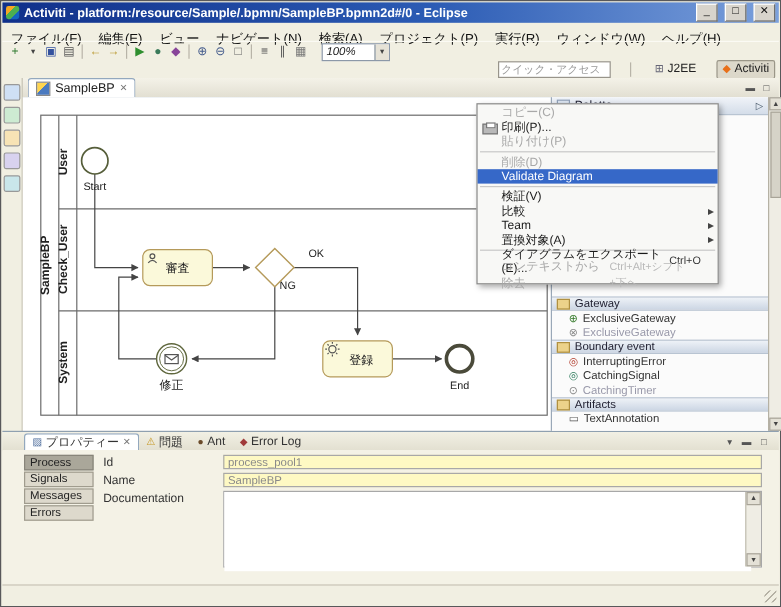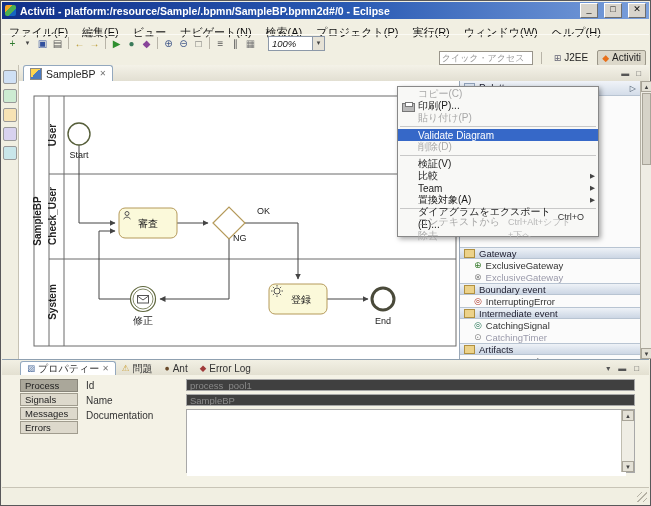--- a/index.html
+++ b/index.html
@@ -16,21 +16,21 @@
   .menubar{position:absolute;left:1px;top:24px;right:1px;height:15px;display:flex;align-items:center;font-size:11px;color:#111;}
   .menu-item{padding:0 7px;height:100%;display:flex;align-items:center;}
 
   
   .toolbar{position:absolute;left:1px;top:33px;right:1px;height:16px;display:flex;align-items:center;padding-left:3px;border-top:1px solid #fbfaf4;}
   .tbico{width:15px;height:14px;display:flex;align-items:center;justify-content:center;font-size:10px;}
   .tbsep{width:1px;height:12px;background:#b8b4a8;margin:0 3px;}
   .zoom-combo{margin-left:10px;width:52px;height:13px;background:#fff;border:1px solid #8c98a8;display:flex;align-items:center;font-size:9.5px;padding-left:3px;color:#222;font-style:italic;}
   .zoom-arrow{margin-left:auto;width:11px;height:100%;background:#e6e2d6;border-left:1px solid #8c98a8;font-size:7px;display:flex;align-items:center;justify-content:center;color:#444;}
 
-  .row2{position:absolute;left:1px;top:49px;right:4px;height:15px;display:flex;justify-content:flex-end;align-items:center;gap:5px;}
+  .row2{position:absolute;left:1px;top:49px;right:4px;height:15px;display:flex;justify-content:flex-end;align-items:center;gap:13px;}
   .quick-access{width:88px;height:12px;border:1px solid #98948a;background:#fff;font-size:9px;color:#666;padding:0 2px;box-sizing:content-box;}
   .quick-access::placeholder{color:#999;font-size:9px;}
   .persp{display:flex;align-items:center;gap:3px;font-size:10px;padding:0 4px;height:14px;color:#222;}
   .persp.active{background:#dcd8ca;border:1px solid #9a9688;border-radius:2px;}
   .pico{font-size:9px;}
 
   
   .editor-tabs{position:absolute;left:18px;top:64px;right:1px;height:16px;background:linear-gradient(#f4f2e8,#e2dfd2);border-bottom:1px solid #9fb0c0;display:flex;align-items:flex-end;}
   .etab{display:flex;align-items:center;gap:4px;padding:0 6px;background:#fff;border:1px solid #93a8be;border-bottom:none;border-radius:3px 3px 0 0;font-size:10.5px;height:15px;margin-left:4px;color:#222;}
   .etab-ico{width:10px;height:10px;background:linear-gradient(135deg,#ffd54f 0 45%,#4a7ac0 45% 100%);border:1px solid #888;}
@@ -83,21 +83,21 @@
   .ptab.sel{background:#fff;border:1px solid #93a8be;border-bottom:1px solid #fff;border-radius:3px 3px 0 0;box-sizing:border-box;}
   .pt-ico{font-size:8.5px;line-height:9px;}
   .props-icons{position:absolute;right:8px;top:3px;display:flex;gap:4px;}
   .props-body{position:absolute;left:0;top:16px;right:0;bottom:0;background:#f4f2e6;}
   .props-side{position:absolute;left:18px;top:4px;width:58px;}
   .stab{height:13px;margin-bottom:1px;background:#ddd9cc;border:1px solid #a09c8e;font-size:9.5px;display:flex;align-items:center;padding-left:4px;color:#222;box-sizing:border-box;}
   .stab.sel{background:#aaa79a;border-color:#88857a;}
   .props-form{position:absolute;left:84px;top:4px;right:14px;bottom:6px;font-size:10px;color:#333;text-decoration:underline;}
   .flabel{position:absolute;left:0;}
   .fwrap{position:absolute;left:100px;right:0;}
-  .field{width:100%;height:12px;border:1px solid #a8a8a8;background:#404040;font-size:9.5px;color:#8a8a8a;padding:0 3px;box-sizing:border-box;font-family:"Liberation Sans","DejaVu Sans",sans-serif;}
+  .field{width:100%;height:12px;border:1px solid #a8a8a8;background:#fef9c3;font-size:9.5px;color:#8a8a8a;padding:0 3px;box-sizing:border-box;font-family:"Liberation Sans","DejaVu Sans",sans-serif;}
   .ta-wrap{position:absolute;left:100px;right:0;top:30px;height:62px;border:1px solid #a8a8a8;background:#fff;}
   .ta-wrap textarea{position:absolute;left:0;top:0;width:calc(100% - 12px);height:100%;border:none;resize:none;outline:none;font-family:"Liberation Sans","DejaVu Sans",sans-serif;font-size:10px;}
   .ta-sb{position:absolute;top:0;right:0;bottom:0;width:12px;background:#efede4;border-left:1px solid #c0bdb0;}
 
   
   .status{position:absolute;left:1px;right:1px;bottom:1px;height:16px;border-top:1px solid #c8c4b6;background:#f1efe2;}
   .grip{position:absolute;right:2px;bottom:2px;width:10px;height:10px;background:
     repeating-linear-gradient(135deg,transparent 0 3px,#b5b1a4 3px 4px);}
 </style>
 </head>
@@ -275,24 +275,20 @@
         <span>ExclusiveGateway</span>
       </div>
       <div class="prow-section">
         <span class="folder-ico"></span>
         <span>Boundary event</span>
       </div>
       <div class="prow-item">
         <span class="it-ico" style="color:#b03a2a;">◎</span>
         <span>InterruptingError</span>
       </div>
-      <div class="prow-section">
-        <span class="folder-ico"></span>
-        <span>Intermediate event</span>
-      </div>
       <div class="prow-item">
         <span class="it-ico" style="color:#2a7a5a;">◎</span>
         <span>CatchingSignal</span>
       </div>
       <div class="prow-item dim">
         <span class="it-ico" style="color:#888;">⊙</span>
         <span>CatchingTimer</span>
       </div>
       <div class="prow-section">
         <span class="folder-ico"></span>
@@ -316,25 +312,25 @@
       <span>コピー(C)</span>
     </div>
     <div class="cmi">
       <span class="print-ico"></span>
       <span>印刷(P)...</span>
     </div>
     <div class="cmi disabled">
       <span>貼り付け(P)</span>
     </div>
     <div class="cmsep"></div>
+    <div class="cmi disabled">
+      <span>削除(D)</span>
+    </div>
     <div class="cmi hl">
       <span>Validate Diagram</span>
-    </div>
-    <div class="cmi disabled">
-      <span>削除(D)</span>
     </div>
     <div class="cmsep"></div>
     <div class="cmi">
       <span>検証(V)</span>
     </div>
     <div class="cmi">
       <span>比較</span>
       <span class="sub">▶</span>
     </div>
     <div class="cmi">

